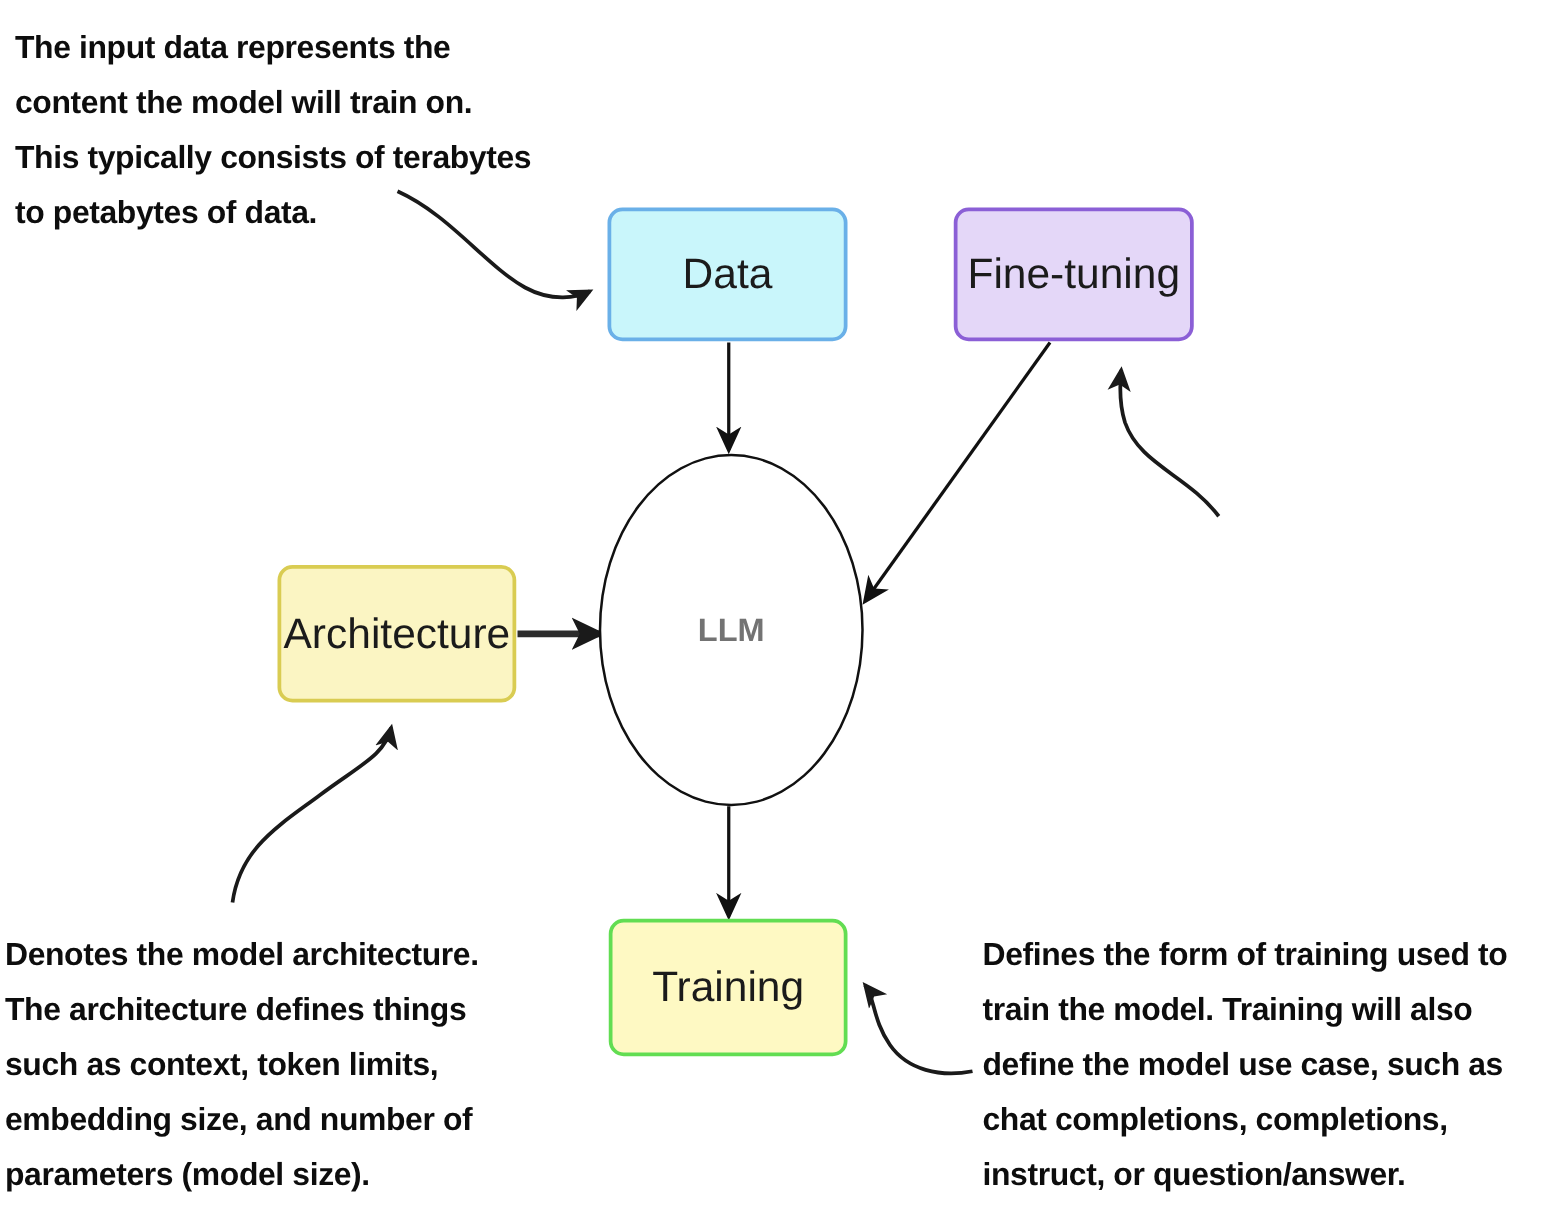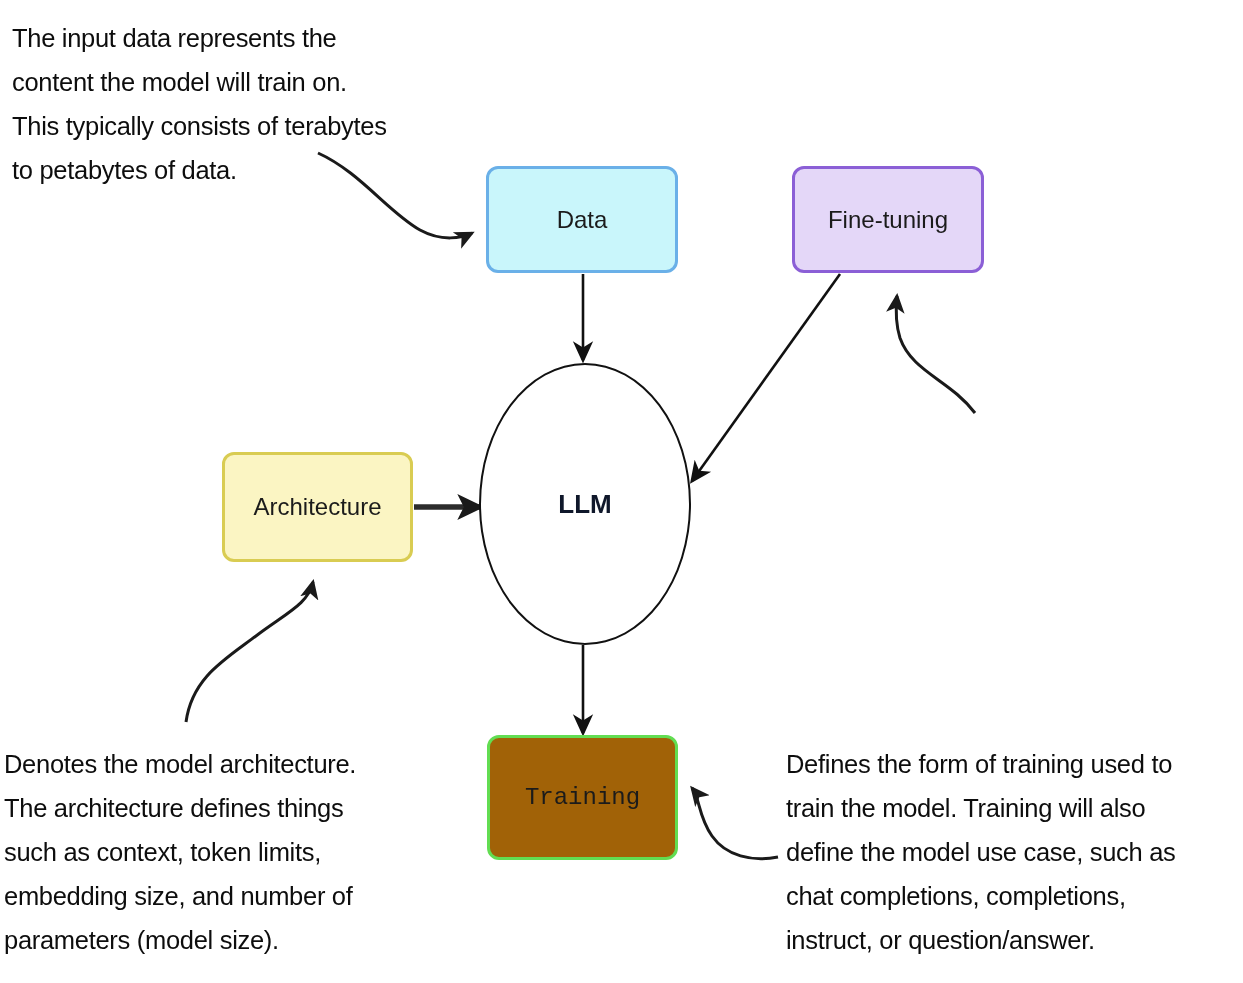--- a/index.html
+++ b/index.html
@@ -13,85 +13,83 @@
   #canvas {
     position: relative;
     width: 1243px;
     height: 983px;
     background: #ffffff;
     overflow: hidden;
   }
   .annotation {
     position: absolute;
     font-family: "Liberation Sans", sans-serif;
-    font-weight: normal;
+    font-weight: bold;
     font-size: 25.5px;
     line-height: 44px;
     color: #0d0d0d;
     letter-spacing: -0.3px;
     white-space: pre-line;
   }
   .node {
     position: absolute;
     box-sizing: border-box;
     display: flex;
     align-items: center;
     justify-content: center;
     font-family: "Liberation Sans", sans-serif;
-    font-size: 24px;
+    font-size: 34px;
     color: #1b1b1b;
     border-radius: 12px;
     border-width: 3px;
     border-style: solid;
   }
   #node-data {
     left: 486px;
     top: 166px;
     width: 192px;
     height: 107px;
     background: #c9f6fb;
     border-color: #6ab0e8;
   }
   #node-finetuning {
     left: 763px;
     top: 166px;
     width: 192px;
     height: 107px;
     background: #e4d7f8;
     border-color: #8b5fd6;
-    margin-left: 29px;
   }
   #node-architecture {
     left: 222px;
     top: 452px;
     width: 191px;
     height: 110px;
     background: #fbf5c3;
     border-color: #d9cc52;
   }
   #node-training {
     left: 487px;
     top: 735px;
     width: 191px;
-    height: 125px;
-    background: #a16207;
+    height: 110px;
+    background: #fef9c3;
     border-color: #62dd52;
-    font-family: Liberation Mono, monospace;
   }
   #node-llm {
     left: 479px;
     top: 363px;
     width: 212px;
     height: 282px;
     background: #ffffff;
     border: 2.5px solid #111111;
     border-radius: 50%;
     font-weight: bold;
     font-size: 26px;
-    color: #0f172a;
+    color: #737373;
   }
   svg#edges {
     position: absolute;
     left: 0;
     top: 0;
     width: 1243px;
     height: 983px;
     pointer-events: none;
   }
   #txt-data      { left: 12px;  top: 16px;  width: 470px; }

